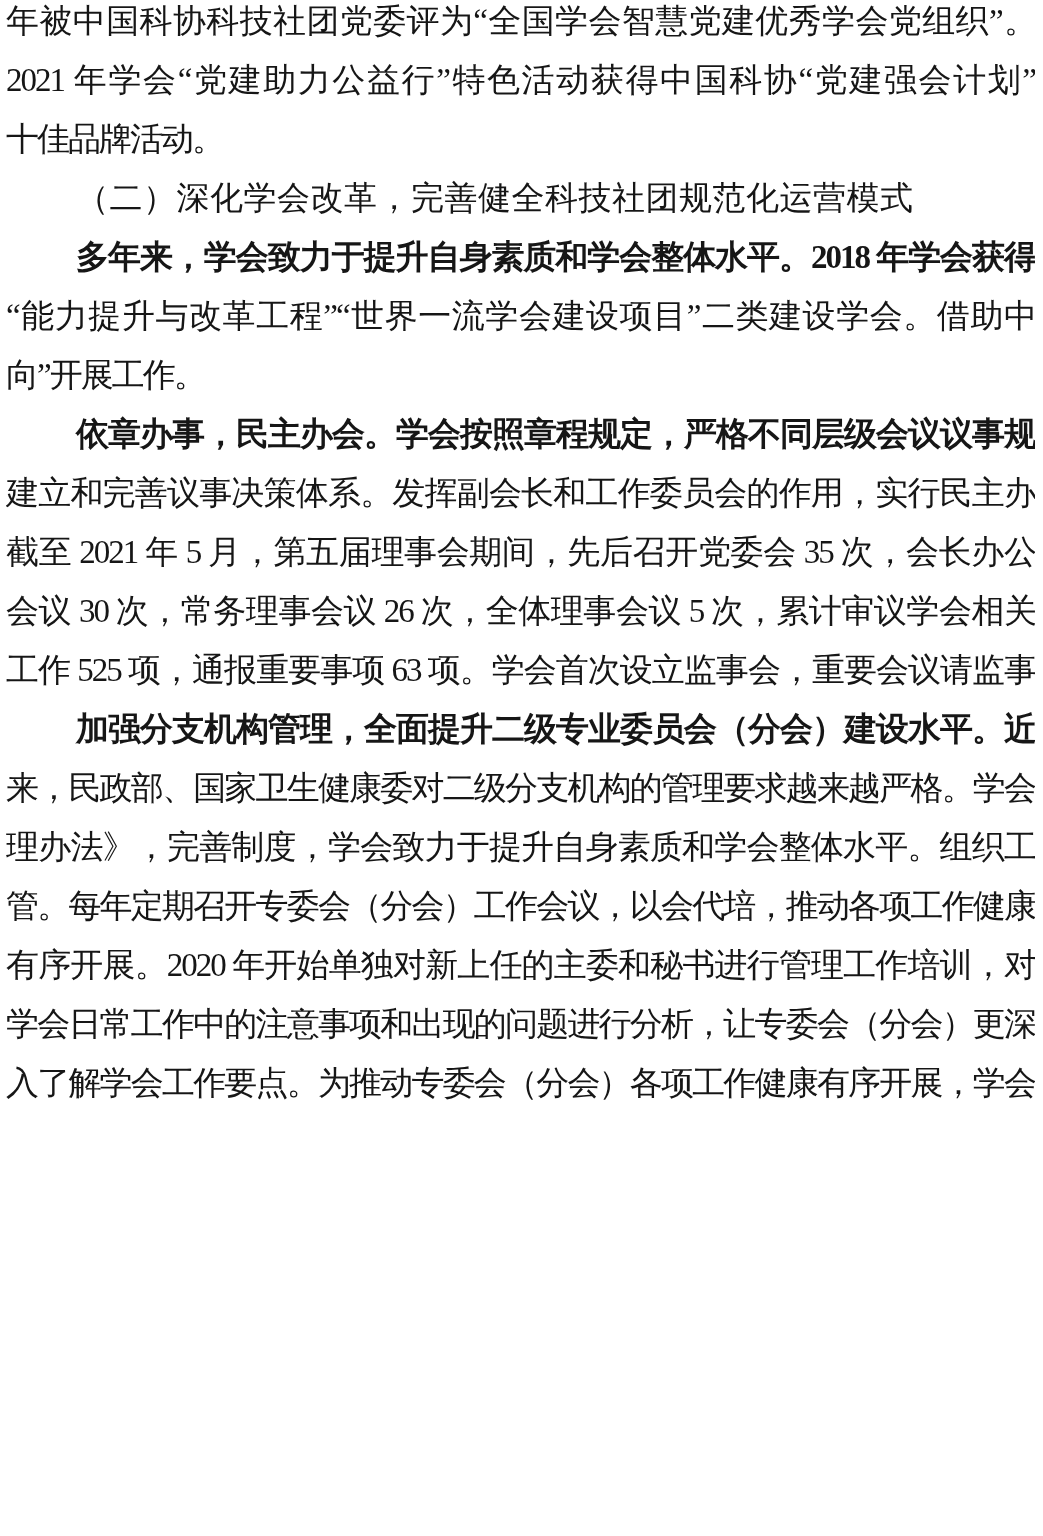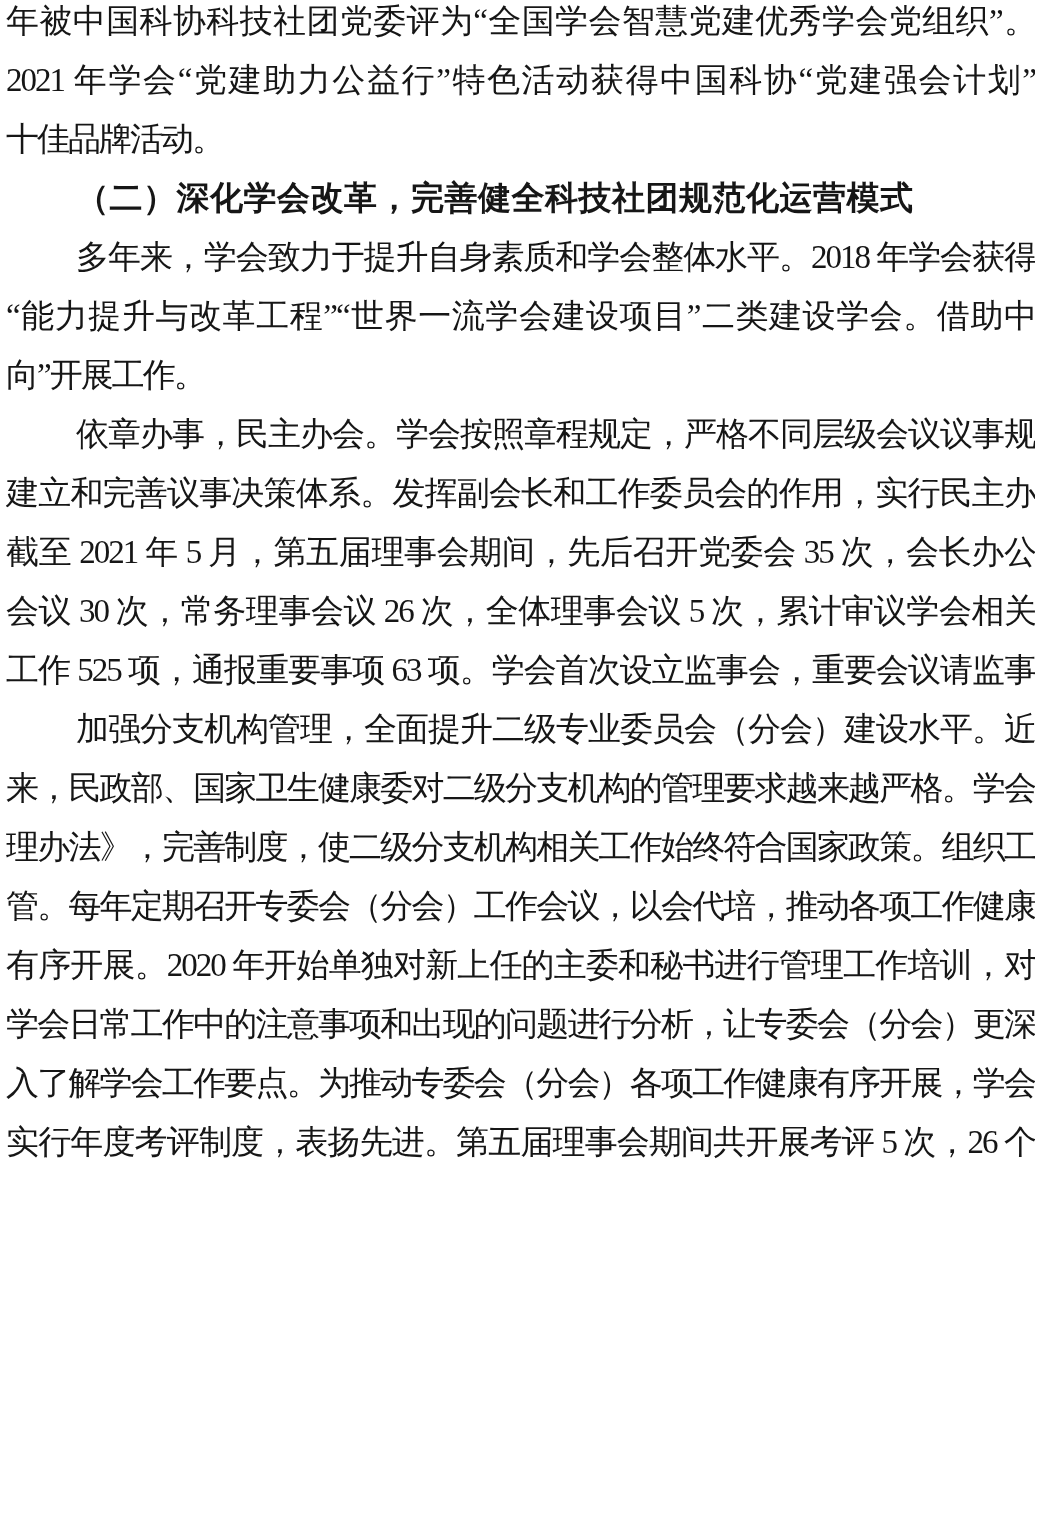--- a/index.html
+++ b/index.html
@@ -32,23 +32,24 @@
     white-space: nowrap;
     overflow: hidden;
   }
   .line.fill {
     white-space: normal;
     text-align: justify;
     text-align-last: justify;
   }
   .line.indent {
     text-indent: 70px;
+    font-weight: bold;
   }
   .line.heading {
-    font-weight: bold;
+    font-weight: normal;
     letter-spacing: 0.5px;
   }
 </style>
 </head>
 <body>
 
 <div class="page">
   <div class="doc-lines" id="doc-lines">
       <div class="line fill">年被中国科协科技社团党委评为“全国学会智慧党建优秀学会党组织”。</div>
       <div class="line fill">2021 年学会“党建助力公益行”特色活动获得中国科协“党建强会计划”</div>
@@ -57,20 +58,19 @@
       <div class="line indent fill">多年来，学会致力于提升自身素质和学会整体水平。2018 年学会获得</div>
       <div class="line fill">“能力提升与改革工程”“世界一流学会建设项目”二类建设学会。借助中</div>
       <div class="line">向”开展工作。</div>
       <div class="line indent fill">依章办事，民主办会。学会按照章程规定，严格不同层级会议议事规则，</div>
       <div class="line fill">建立和完善议事决策体系。发挥副会长和工作委员会的作用，实行民主办会。</div>
       <div class="line fill">截至 2021 年 5 月，第五届理事会期间，先后召开党委会 35 次，会长办公</div>
       <div class="line fill">会议 30 次，常务理事会议 26 次，全体理事会议 5 次，累计审议学会相关</div>
       <div class="line fill">工作 525 项，通报重要事项 63 项。学会首次设立监事会，重要会议请监事</div>
       <div class="line indent fill">加强分支机构管理，全面提升二级专业委员会（分会）建设水平。近年</div>
       <div class="line fill">来，民政部、国家卫生健康委对二级分支机构的管理要求越来越严格。学会</div>
-      <div class="line fill">理办法》，完善制度，使二级分支机构相关工作始终符合国家政策。组织工</div>
+      <div class="line fill">理办法》，完善制度，学会致力于提升自身素质和学会整体水平。组织工</div>
       <div class="line fill">管。每年定期召开专委会（分会）工作会议，以会代培，推动各项工作健康</div>
       <div class="line fill">有序开展。2020 年开始单独对新上任的主委和秘书进行管理工作培训，对</div>
       <div class="line fill">学会日常工作中的注意事项和出现的问题进行分析，让专委会（分会）更深</div>
       <div class="line fill">入了解学会工作要点。为推动专委会（分会）各项工作健康有序开展，学会</div>
-      <div class="line fill">实行年度考评制度，表扬先进。第五届理事会期间共开展考评 5 次，26 个</div>
     </div>
 </div>
 
 </body></html>

